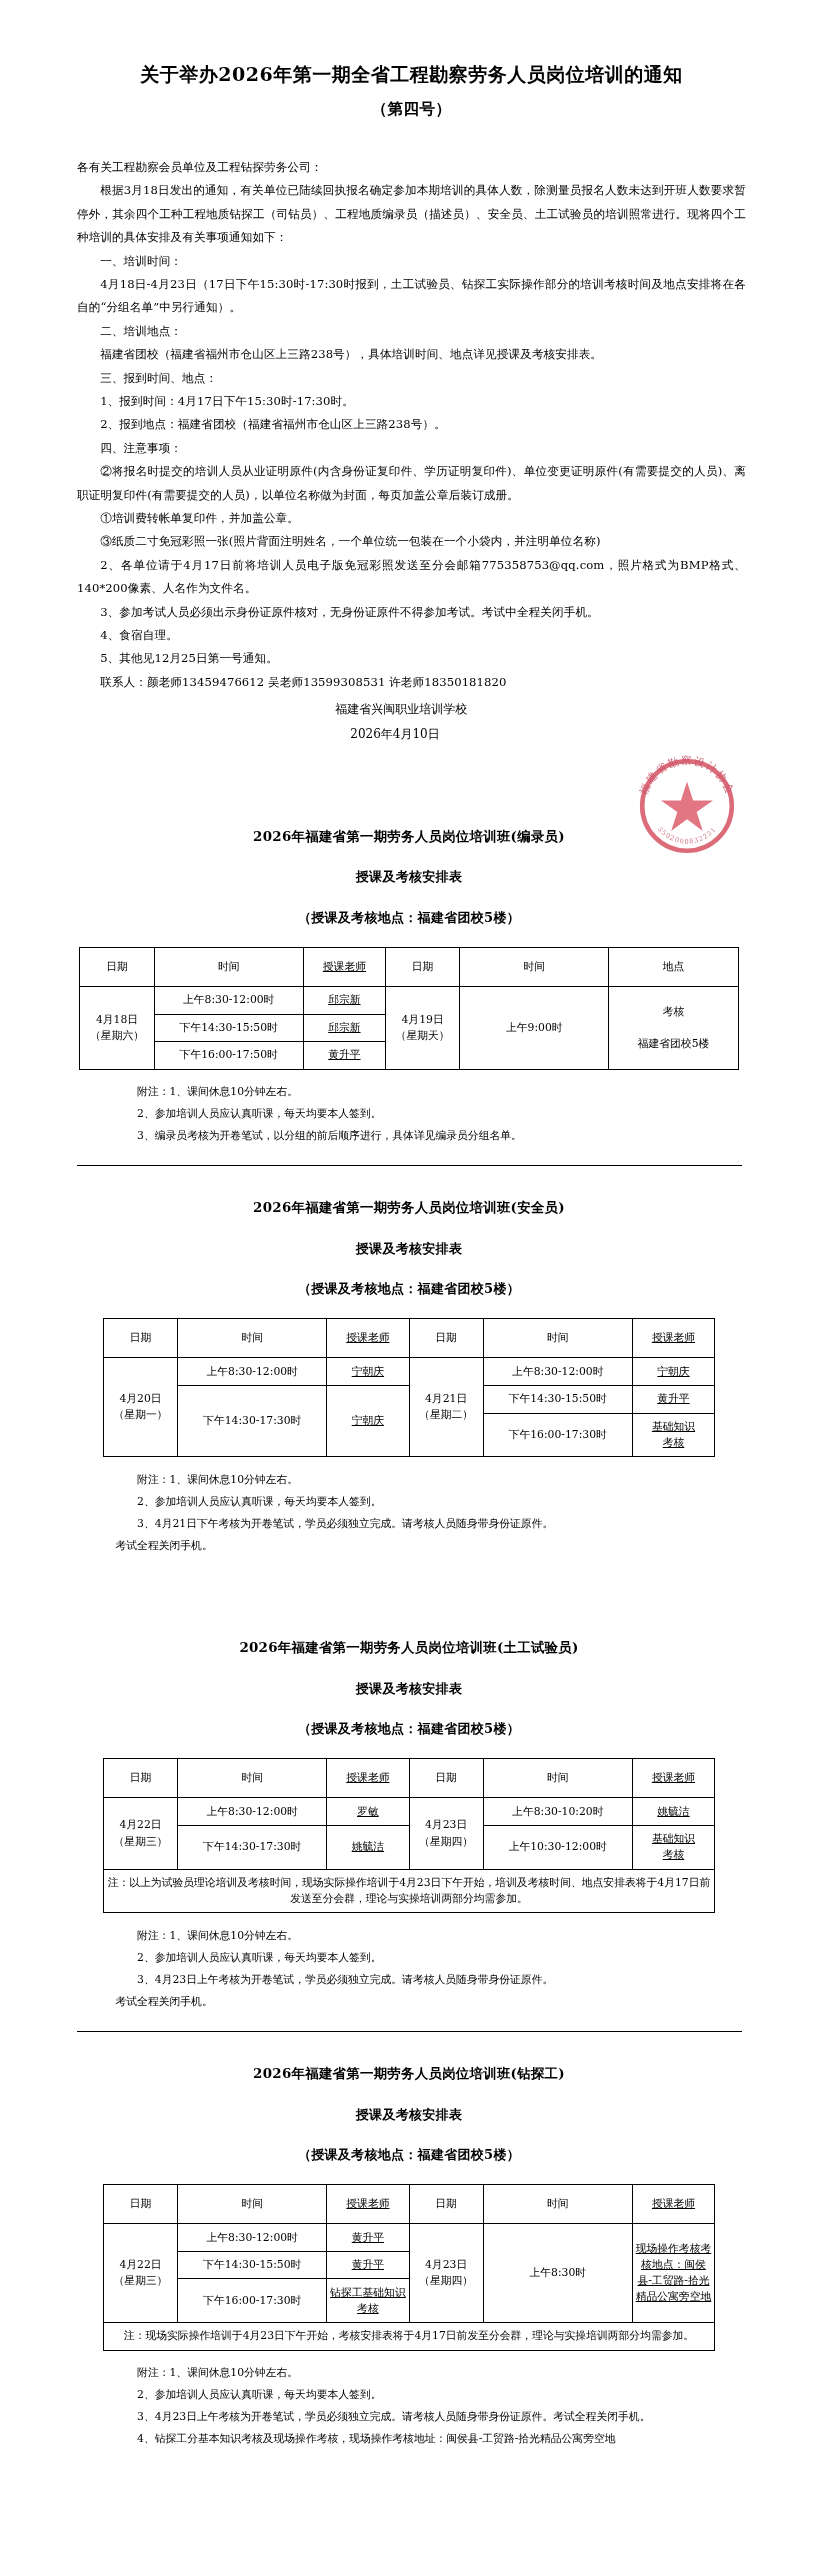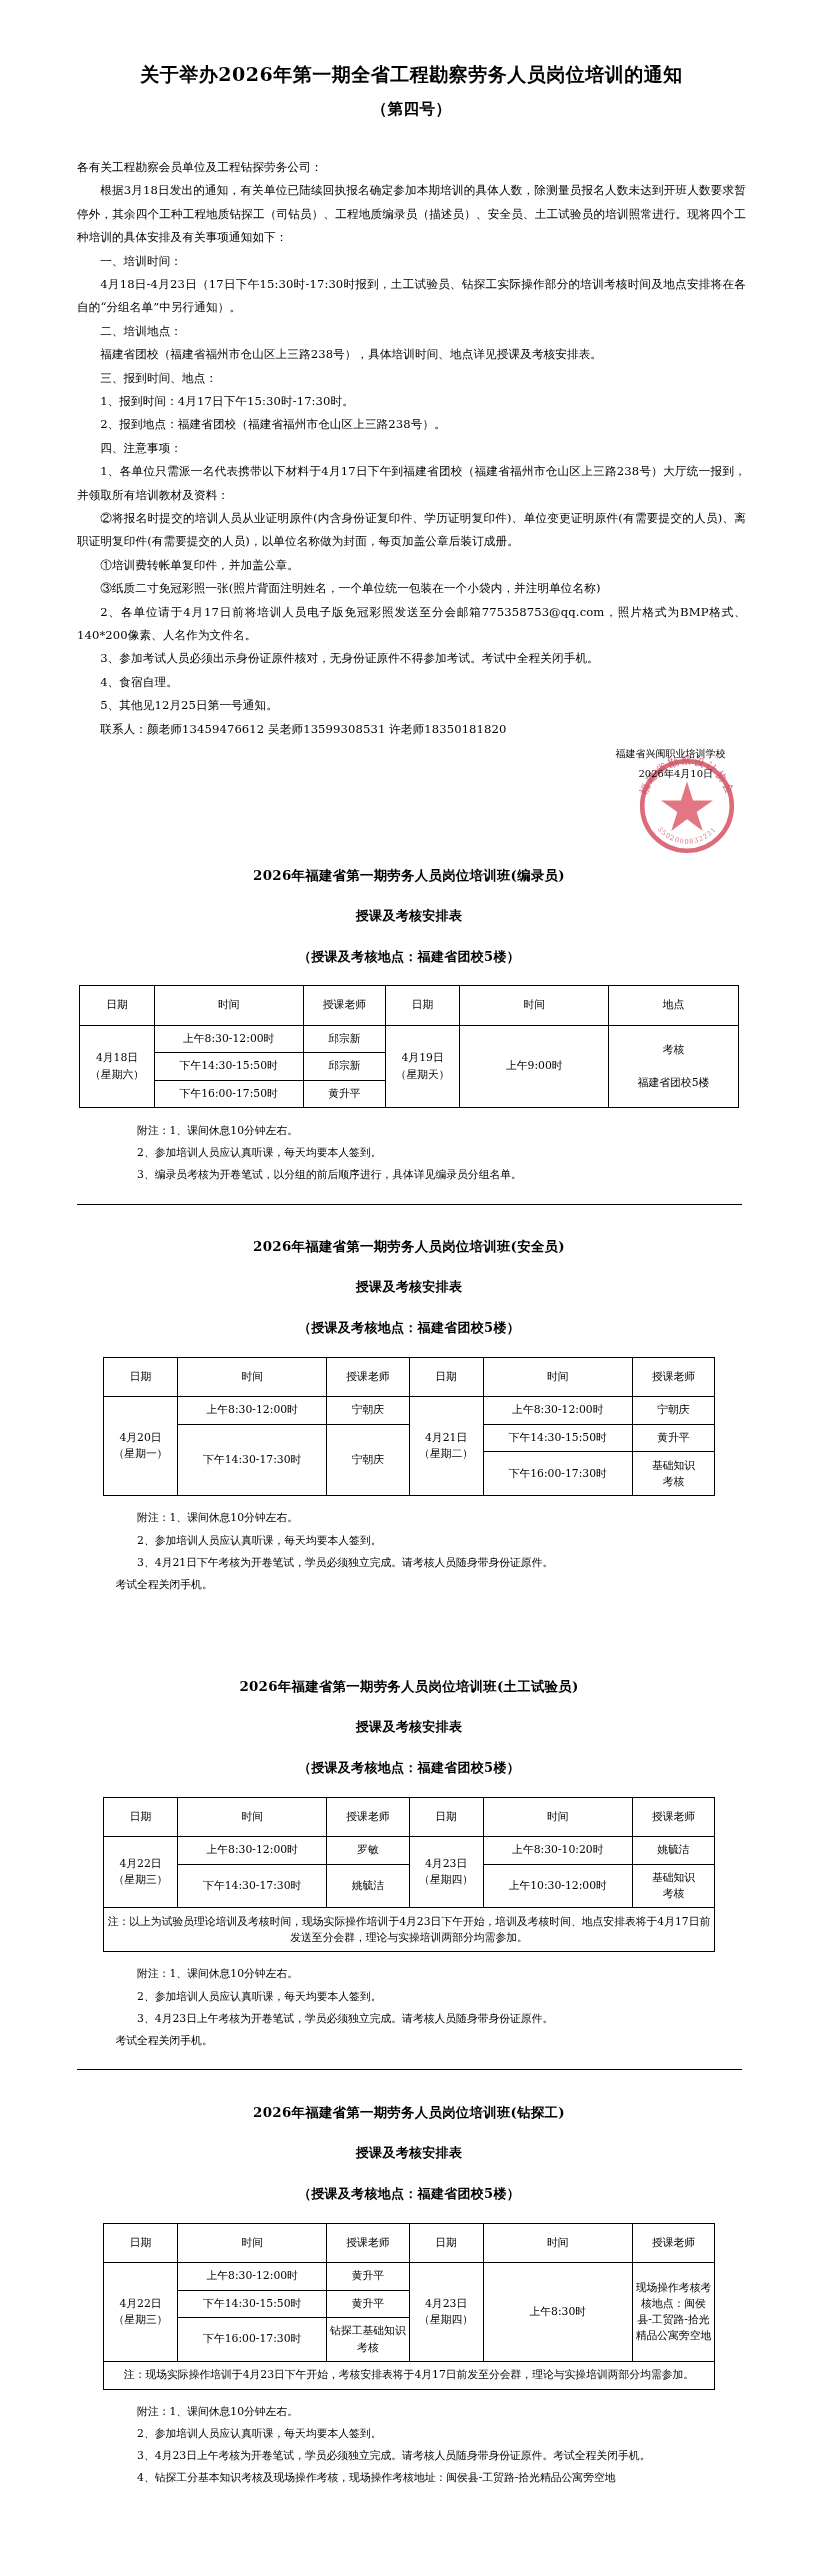--- a/index.html
+++ b/index.html
@@ -42,23 +42,23 @@
     margin-top:36px;
     font-size:11.6px;
     line-height:2.02;
     text-align:justify;
     letter-spacing:0.1px;
   }
   .para{margin:0;}
   .para.ind{text-indent:2em;}
   .closing{
     margin-top:3.1px;
-    font-size:10px;
+    font-size:12px;
     line-height:2.02;
-    text-align:right;
+    text-align:center;
     padding-right:20.6px;
     position:relative;
     z-index:3;
   }
   .closing .ln{display:block;}
   .closing .ln.date{padding-right:12.4px;}
   
   .seal{
     position:absolute;
     right:75px;
@@ -94,21 +94,21 @@
     text-align:center;
     vertical-align:middle;
     font-size:10.8px;
     font-weight:normal;
     padding:5.2px 2.1px;
     line-height:1.5;
   }
   table.sch thead td{height:28px;}
   .c-date{width:69px;}
   .c-time{width:144px;}
-  .c-teach{width:77px;}
+  .c-teach{width:77px;text-decoration:underline;}
   .c-place{width:124px;}
   .notes{
     margin:11.3px auto 0 auto;
     width:587px;
     font-size:10.8px;
     line-height:2.05;
     text-align:justify;
   }
   .notes .n{margin:0;text-indent:2em;}
   .notes .n0{margin:0;text-indent:2em;}
@@ -144,21 +144,20 @@
       <p class="para">各有关工程勘察会员单位及工程钻探劳务公司：</p>
       <p class="para ind">根据3月18日发出的通知，有关单位已陆续回执报名确定参加本期培训的具体人数，除测量员报名人数未达到开班人数要求暂停外，其余四个工种工程地质钻探工（司钻员）、工程地质编录员（描述员）、安全员、土工试验员的培训照常进行。现将四个工种培训的具体安排及有关事项通知如下：</p>
       <p class="para ind">一、培训时间：</p>
       <p class="para ind">4月18日-4月23日（17日下午15:30时-17:30时报到，土工试验员、钻探工实际操作部分的培训考核时间及地点安排将在各自的“分组名单”中另行通知）。</p>
       <p class="para ind">二、培训地点：</p>
       <p class="para ind">福建省团校（福建省福州市仓山区上三路238号），具体培训时间、地点详见授课及考核安排表。</p>
       <p class="para ind">三、报到时间、地点：</p>
       <p class="para ind">1、报到时间：4月17日下午15:30时-17:30时。</p>
       <p class="para ind">2、报到地点：福建省团校（福建省福州市仓山区上三路238号）。</p>
       <p class="para ind">四、注意事项：</p>
-      <p class="para ind">1、各单位只需派一名代表携带以下材料于4月17日下午到福建省团校（福建省福州市仓山区上三路238号）大厅统一报到，并领取所有培训教材及资料：</p>
       <p class="para ind">②将报名时提交的培训人员从业证明原件(内含身份证复印件、学历证明复印件)、单位变更证明原件(有需要提交的人员)、离职证明复印件(有需要提交的人员)，以单位名称做为封面，每页加盖公章后装订成册。</p>
       <p class="para ind">①培训费转帐单复印件，并加盖公章。</p>
       <p class="para ind">③纸质二寸免冠彩照一张(照片背面注明姓名，一个单位统一包装在一个小袋内，并注明单位名称)</p>
       <p class="para ind">2、各单位请于4月17日前将培训人员电子版免冠彩照发送至分会邮箱775358753@qq.com，照片格式为BMP格式、140*200像素、人名作为文件名。</p>
       <p class="para ind">3、参加考试人员必须出示身份证原件核对，无身份证原件不得参加考试。考试中全程关闭手机。</p>
       <p class="para ind">4、食宿自理。</p>
       <p class="para ind">5、其他见12月25日第一号通知。</p>
       <p class="para ind">联系人：颜老师13459476612  吴老师13599308531   许老师18350181820</p>
     </div>
 

